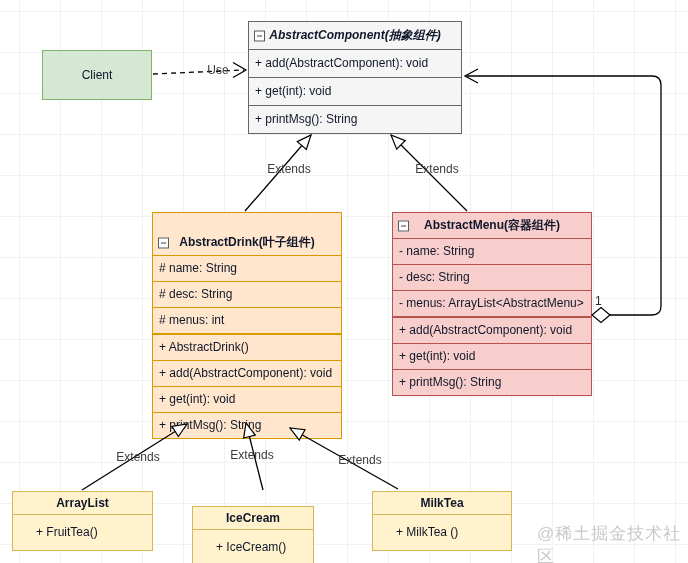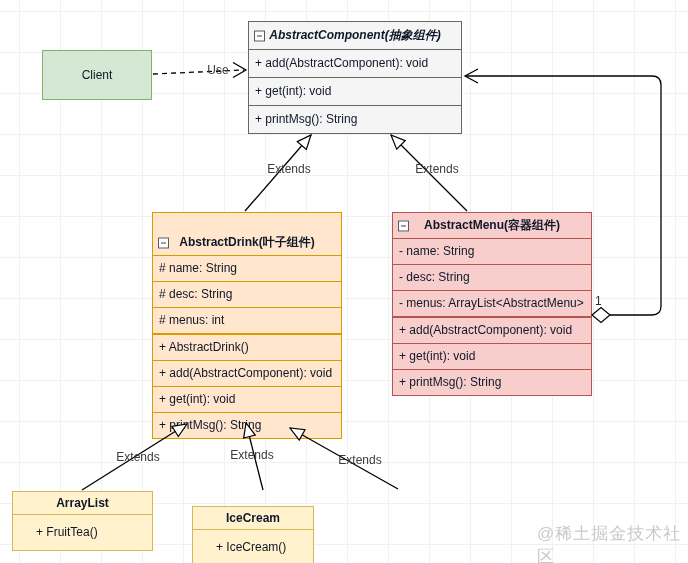--- a/index.html
+++ b/index.html
@@ -96,20 +96,24 @@
   <div class="box leaf" style="left:12px;top:491px;width:141px;">
     <div class="title">ArrayList</div>
     <div class="row">+ FruitTea()</div>
   </div>
 
   <div class="box leaf" style="left:192px;top:506px;width:122px;">
     <div class="title">IceCream</div>
     <div class="row">+ IceCream()</div>
   </div>
 
+  <div class="box leaf" style="left:372px;top:491px;width:140px;">
+    <div class="title">MilkTea</div>
+    <div class="row">+ MilkTea ()</div>
+  </div>
 
   <svg id="edges" width="688" height="563">
     <defs>
       <marker id="tri" markerUnits="userSpaceOnUse" markerWidth="16" markerHeight="14" refX="15" refY="7" orient="auto">
         <path d="M1,1 L15,7 L1,13 Z" fill="#ffffff" stroke="#000" stroke-width="1.2"></path>
       </marker>
     </defs>
 
     <line x1="153" y1="74" x2="244" y2="70" stroke="#000" stroke-width="1.3" stroke-dasharray="5,4"></line>
     <path d="M233,62.5 L246,70 L233,77.5" fill="none" stroke="#000" stroke-width="1.3"></path>

